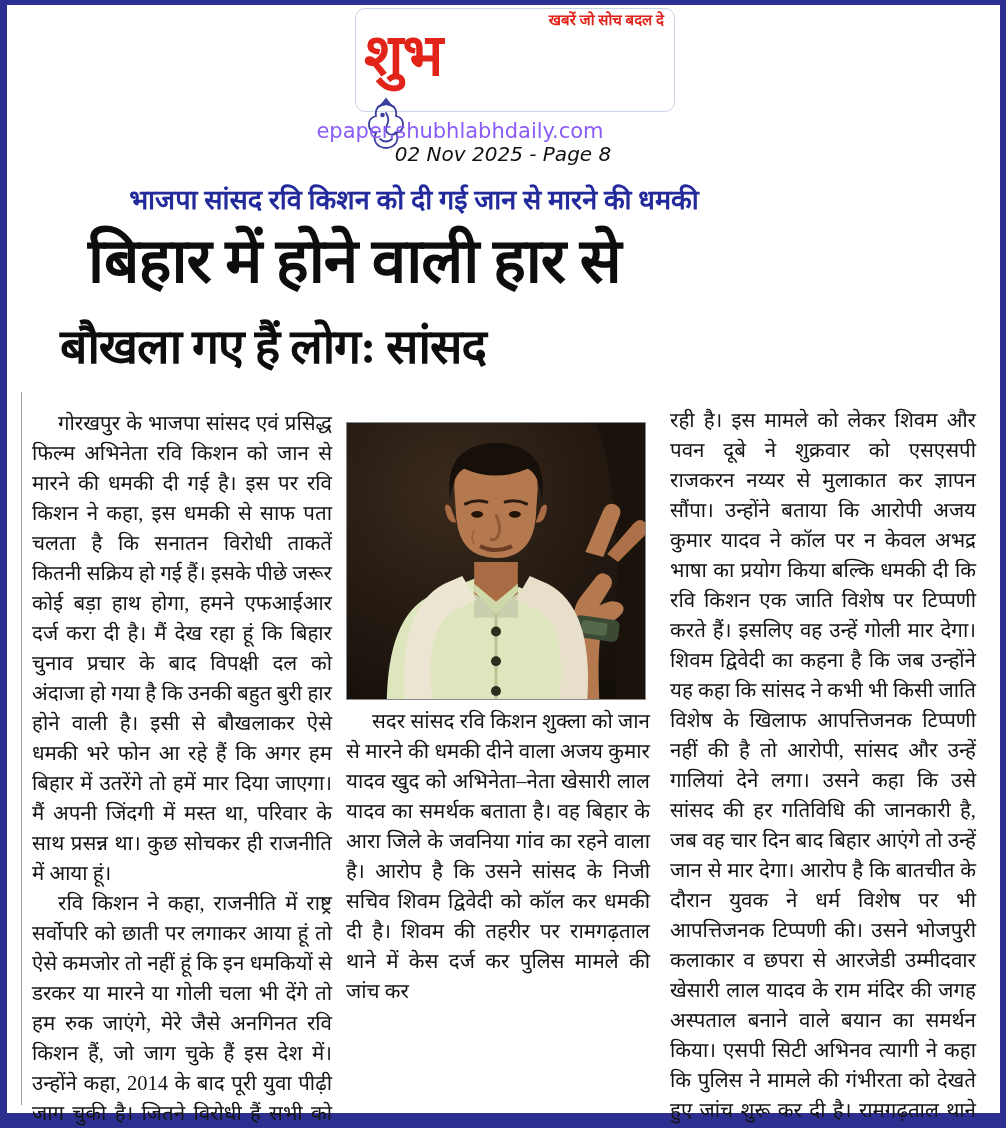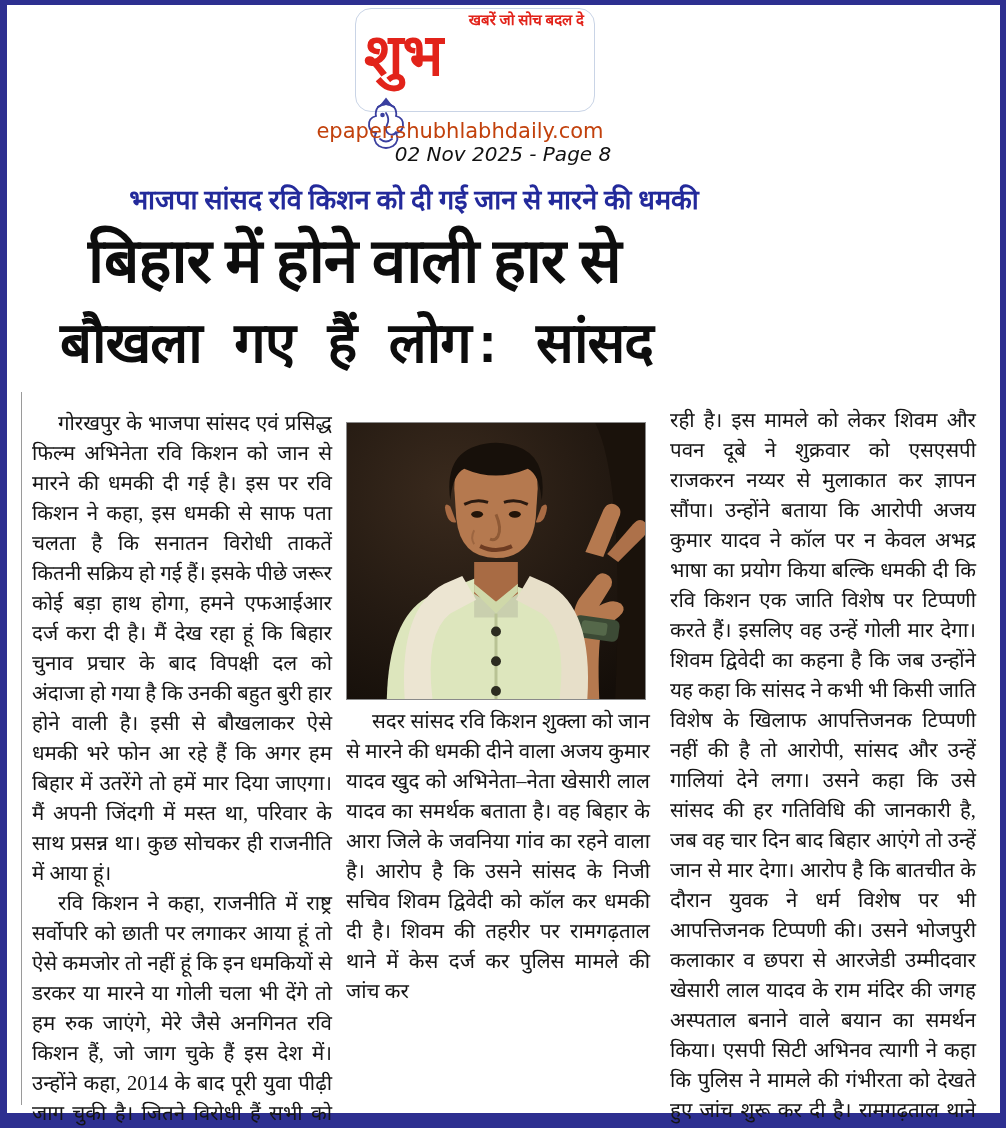--- a/index.html
+++ b/index.html
@@ -10,61 +10,61 @@
   }
   
   .frame{position:absolute;background:#2d2f90;}
   .frame-top{left:0;top:0;width:1006px;height:5px;}
   .frame-left{left:0;top:0;width:7px;height:1128px;}
   .frame-right{right:0;top:0;width:6px;height:1128px;}
   .frame-bottom{left:0;bottom:0;width:1006px;height:15px;}
 
   
   .logo-box{
-    position:absolute;left:355px;top:8px;width:240px;height:104px;
-    border:1px solid #c9d4e6;border-radius:16px;background:#fff;
+    position:absolute;left:355px;top:8px;width:320px;height:104px;
+    border:1px solid #c9d4e6;border-radius:10px;background:#fff;
     box-sizing:border-box;padding:2px 8px 4px 8px;
   }
   .logo-tagline-top{
     color:#e2231a;font-weight:bold;font-size:15px;text-align:right;
     padding-right:2px;line-height:18px;
     font-family:"Liberation Serif","DejaVu Serif",serif;
   }
   .logo-row{display:flex;align-items:flex-start;justify-content:center;gap:4px;margin-top:-4px;flex-direction:column;}
   .logo-word{
     color:#e2231a;font-weight:bold;font-size:58px;line-height:62px;
     letter-spacing:-1px;
   }
   .ganesha{width:44px;height:58px;margin-top:4px;}
   .logo-tagline-bottom{
     color:#e2231a;font-weight:bold;font-size:14px;text-align:right;
     margin-top:-4px;padding-right:4px;
   }
   .site-line{
     position:absolute;left:0;top:119px;width:920px;text-align:center;
     font-family:"DejaVu Sans","Liberation Sans",sans-serif;
-    font-size:21px;line-height:24px;color:#c2410c;
+    font-size:21px;line-height:24px;color:#8b5cf6;
   }
   .date-line{
     position:absolute;left:0;top:143px;width:1006px;text-align:center;
     font-family:"DejaVu Sans","Liberation Sans",sans-serif;
     font-size:20px;line-height:23px;color:#111;font-style:italic;
   }
 
   
   .kicker{
     position:absolute;left:0;top:184px;width:828px;text-align:center;
     color:#232a9b;font-weight:bold;font-size:27px;line-height:32px;
   }
   .headline{
     position:absolute;left:60px;top:218px;width:900px;
     color:#0d0d0d;font-weight:bold;letter-spacing:-1px;
   }
   .headline .l1{font-size:62px;line-height:86px;text-indent:28px;}
-  .headline .l2{font-size:56px;line-height:86px;font-family:Liberation Mono, monospace;}
+  .headline .l2{font-size:48px;line-height:86px;}
 
   
   .col{
     position:absolute;top:408px;
     font-size:20.5px;line-height:30px;text-align:justify;color:#141414;
   }
   .col p{margin:0;}
   .col .indent{text-indent:26px;}
   #col1{left:32px;width:300px;}
   #col2{left:346px;width:304px;}

